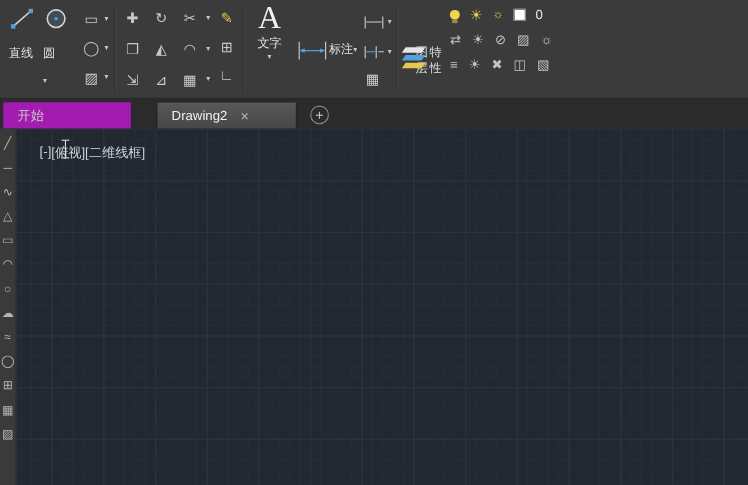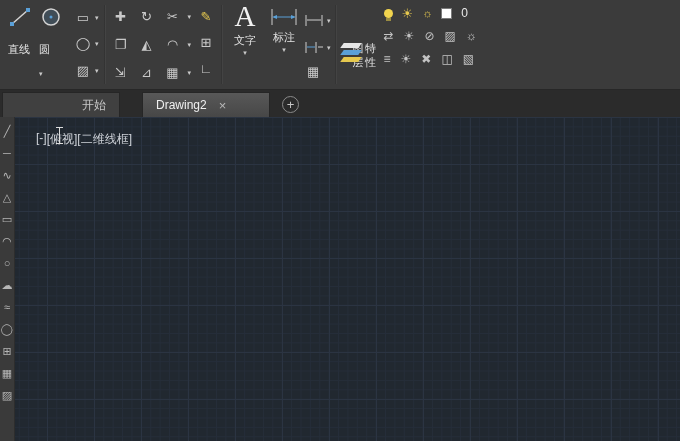--- a/index.html
+++ b/index.html
@@ -25,21 +25,21 @@
   .modify{padding:2px 1px;gap:1px;}
   .mod-grid{display:grid;grid-template-columns:repeat(3,26px);grid-auto-rows:28px;align-items:center;justify-items:center;}
   .dd-col{display:flex;flex-direction:column;justify-content:space-around;padding:0 1px;}
   .util-col{display:flex;flex-direction:column;justify-content:space-between;padding:5px 4px 10px;}
   .yellow{color:#e5c84f;}
 
   .textp{flex-direction:column;align-items:center;width:42px;padding-top:0;}
   .big-a{font-size:29px;line-height:33px;color:#f2f2f2;font-family:"Liberation Serif","DejaVu Serif",serif;}
 
   .annop{padding:2px 3px;gap:5px;}
-  .anno-main{display:flex;flex-direction:column;align-items:center;padding-top:2px;text-align:right;}
+  .anno-main{display:flex;flex-direction:row;align-items:center;padding-top:2px;text-align:right;}
   .anno-side{display:flex;flex-direction:column;justify-content:space-between;padding:5px 0 7px;}
   .side-row{display:flex;align-items:center;gap:3px;}
 
   .layerbtn{display:flex;flex-direction:row;align-items:center;width:40px;padding-top:20px;cursor:default;}
   .lp-label{font-size:11px;color:#e2e2e2;line-height:14px;}
   .stack{width:26px;height:24px;position:relative;margin-bottom:2px;}
   .stack i{position:absolute;left:4px;width:18px;height:5px;transform:skewX(-35deg);}
   .stack i:nth-child(1){top:1px;background:#e6e6e6;}
   .stack i:nth-child(2){top:8px;background:#5aa0d8;}
   .stack i:nth-child(3){top:15px;background:#e5c84f;}
@@ -50,21 +50,21 @@
   .bulb{width:9px;height:9px;border-radius:50%;background:#f1d44e;position:relative;display:inline-block;}
   .bulb::after{content:"";position:absolute;left:2px;top:9px;width:5px;height:3px;background:#9a8c42;}
   .sun{font-size:13px;color:#e5c84f;line-height:1;}
   .sun.sm{font-size:11px;}
   .swatch{width:11px;height:11px;background:#ffffff;border:1px solid #7a7a7a;display:inline-block;}
   .cur-layer{font-size:12px;color:#e8e8e8;}
   .ltile{font-size:12px;color:#c3c3c3;line-height:1;}
 
   
   .tabbar{position:absolute;top:90px;left:0;width:680px;height:27px;background:#2b2b2b;display:flex;align-items:flex-end;padding-left:2px;}
-  .ftab{height:25px;display:flex;align-items:center;font-size:12px;color:#c8c8c8;background:#404040;padding:0 13px;border:1px solid #262626;border-bottom:none;cursor:default;justify-content:flex-end;}
+  .ftab{height:25px;display:flex;align-items:center;font-size:12px;color:#c8c8c8;background:#a21caf;padding:0 13px;border:1px solid #262626;border-bottom:none;cursor:default;}
   .ftab.start{width:118px;}
   .ftab.active{background:linear-gradient(#585858,#474747);color:#f0f0f0;margin-left:22px;width:128px;justify-content:flex-start;}
   .tclose{color:#b8b8b8;font-size:13px;line-height:1;margin-left:12px;}
   .newtab{width:17px;height:17px;border-radius:50%;border:1px solid #8a8a8a;color:#c8c8c8;display:flex;align-items:center;justify-content:center;font-size:13px;line-height:1;margin:0 0 4px 12px;cursor:default;}
 
   
   .canvas{position:absolute;top:117px;left:0;width:680px;height:324px;background-color:#212830;
     background-image:
       linear-gradient(to right,#2b3442 1px,transparent 1px),
       linear-gradient(to bottom,#2b3442 1px,transparent 1px),

